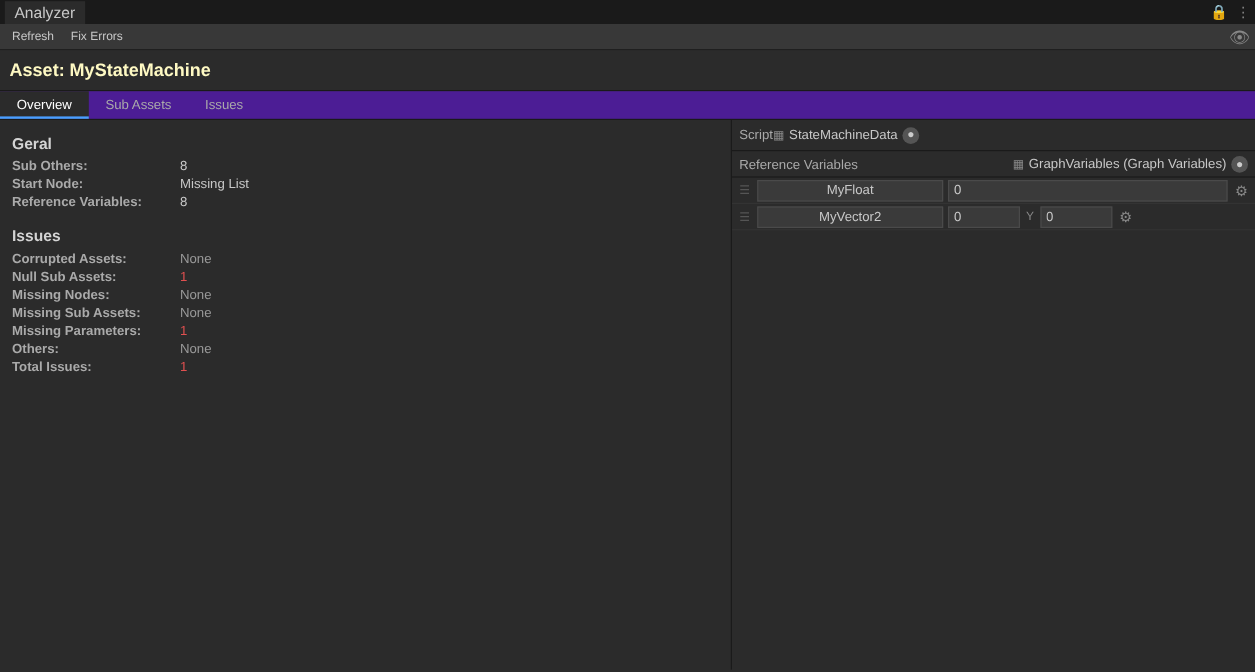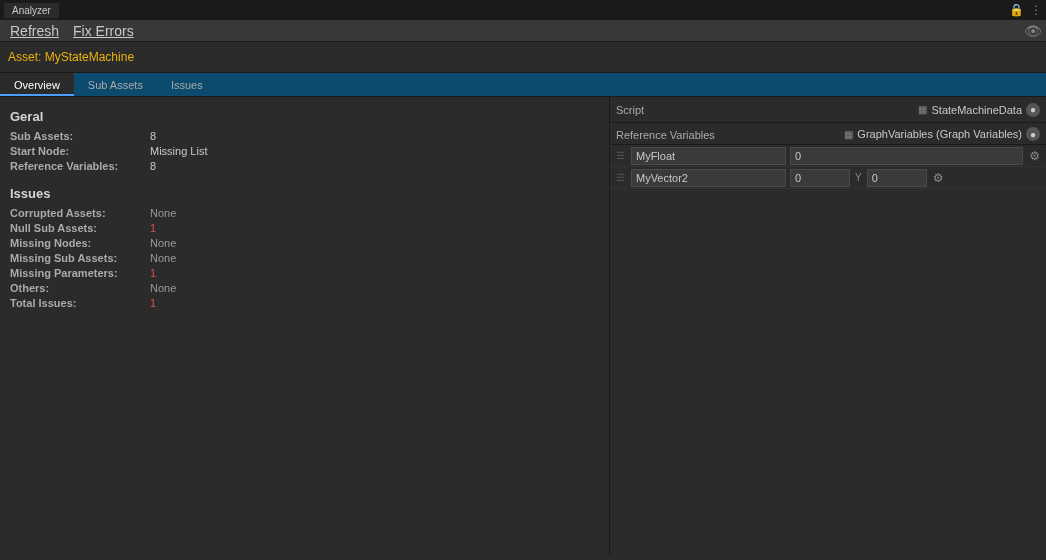--- a/index.html
+++ b/index.html
@@ -19,21 +19,21 @@
       display: flex;
       align-items: center;
       justify-content: space-between;
       height: 20px;
       padding: 0 4px;
     }
     .analyzer-tab {
       background: #2b2b2b;
       color: #c8c8c8;
       padding: 2px 8px;
-      font-size: 10px;
+      font-size: 13px;
     }
     .top-bar-icons {
       display: flex;
       gap: 6px;
       align-items: center;
     }
     .top-bar-icon {
       color: #888;
       font-size: 12px;
       cursor: pointer;
@@ -46,50 +46,49 @@
       align-items: center;
       height: 22px;
       padding: 0 4px;
       gap: 2px;
       border-bottom: 1px solid #1a1a1a;
     }
     .toolbar-btn {
       background: none;
       border: none;
       color: #c8c8c8;
-      font-size: 14px;
+      font-size: 10px;
       padding: 2px 6px;
       cursor: pointer;
       height: 18px;
       line-height: 14px;
-      text-decoration: underline;
     }
     .toolbar-right {
       margin-left: auto;
     }
     .eye-icon {
       color: #888;
       font-size: 14px;
     }
 
     
     .asset-title-bar {
       background: #2b2b2b;
       padding: 8px 8px;
       border-bottom: 1px solid #1a1a1a;
     }
     .asset-title {
-      font-size: 12px;
-      font-weight: normal;
-      color: #eab308;
+      font-size: 15px;
+      font-weight: bold;
+      color: #fef9c3;
     }
 
     
     .tabs-bar {
-      background: #0c4a6e;
+      background: #4c1d95;
       display: flex;
       border-bottom: 1px solid #1a1a1a;
       height: 24px;
     }
     .tab {
       padding: 4px 14px;
       font-size: 11px;
       color: #aaa;
       cursor: pointer;
       border-bottom: 2px solid transparent;
@@ -151,21 +150,21 @@
     .right-panel {
       flex: 1;
       padding: 0;
       background: #2b2b2b;
       overflow-y: auto;
     }
 
     .right-header {
       display: flex;
       align-items: center;
-      justify-content: space-between;
+      justify-content: flex-start;
       padding: 4px 6px;
       border-bottom: 1px solid #1a1a1a;
       height: 26px;
     }
     .right-header-left {
       font-size: 11px;
       color: #aaa;
     }
     .right-header-right {
       display: flex;
@@ -262,20 +261,21 @@
       padding: 0 2px;
     }
     .var-name-input {
       background: #3a3a3a;
       border: 1px solid #4a4a4a;
       color: #c8c8c8;
       font-size: 11px;
       height: 18px;
       padding: 0 4px;
       width: 155px;
+      text-align: center;
     }
     .var-value-input {
       background: #3a3a3a;
       border: 1px solid #4a4a4a;
       color: #c8c8c8;
       font-size: 11px;
       height: 18px;
       padding: 0 4px;
       flex: 1;
     }
@@ -323,21 +323,21 @@
   <div class="tab">Issues</div>
 </div>
 
 <div class="main-content">
 
   <div class="left-panel">
 
     <div class="section-title">Geral</div>
 
     <div class="info-row">
-      <span class="info-label">Sub Assets:</span>
+      <span class="info-label">Sub Others:</span>
       <span class="info-value">8</span>
     </div>
     <div class="info-row">
       <span class="info-label">Start Node:</span>
       <span class="info-value">Missing List</span>
     </div>
     <div class="info-row">
       <span class="info-label">Reference Variables:</span>
       <span class="info-value">8</span>
     </div>

